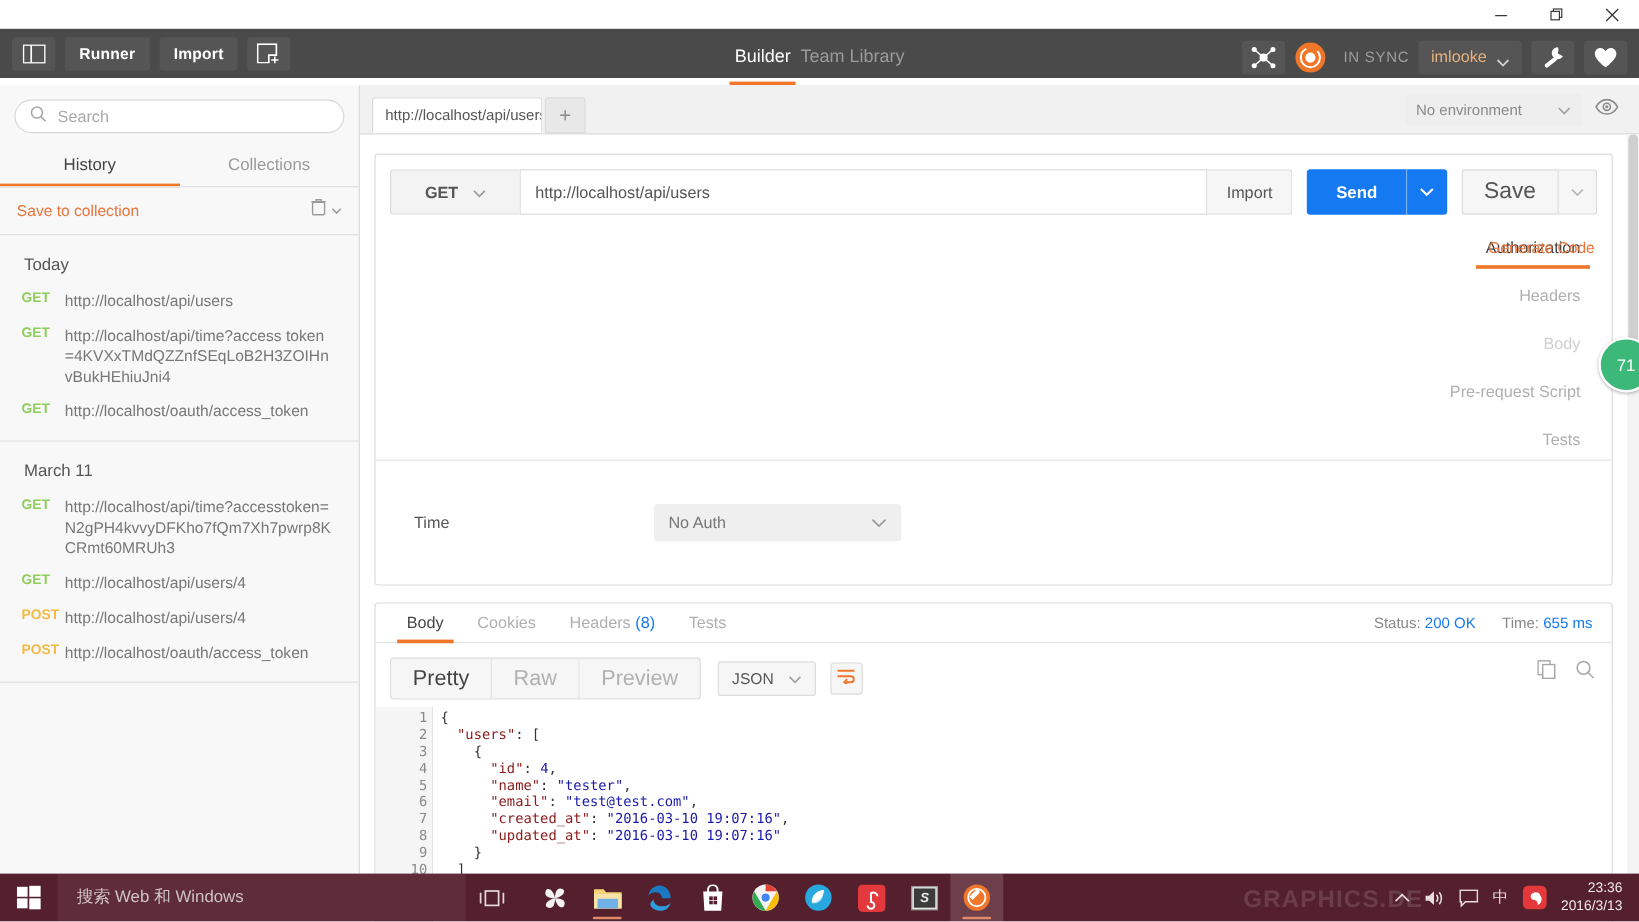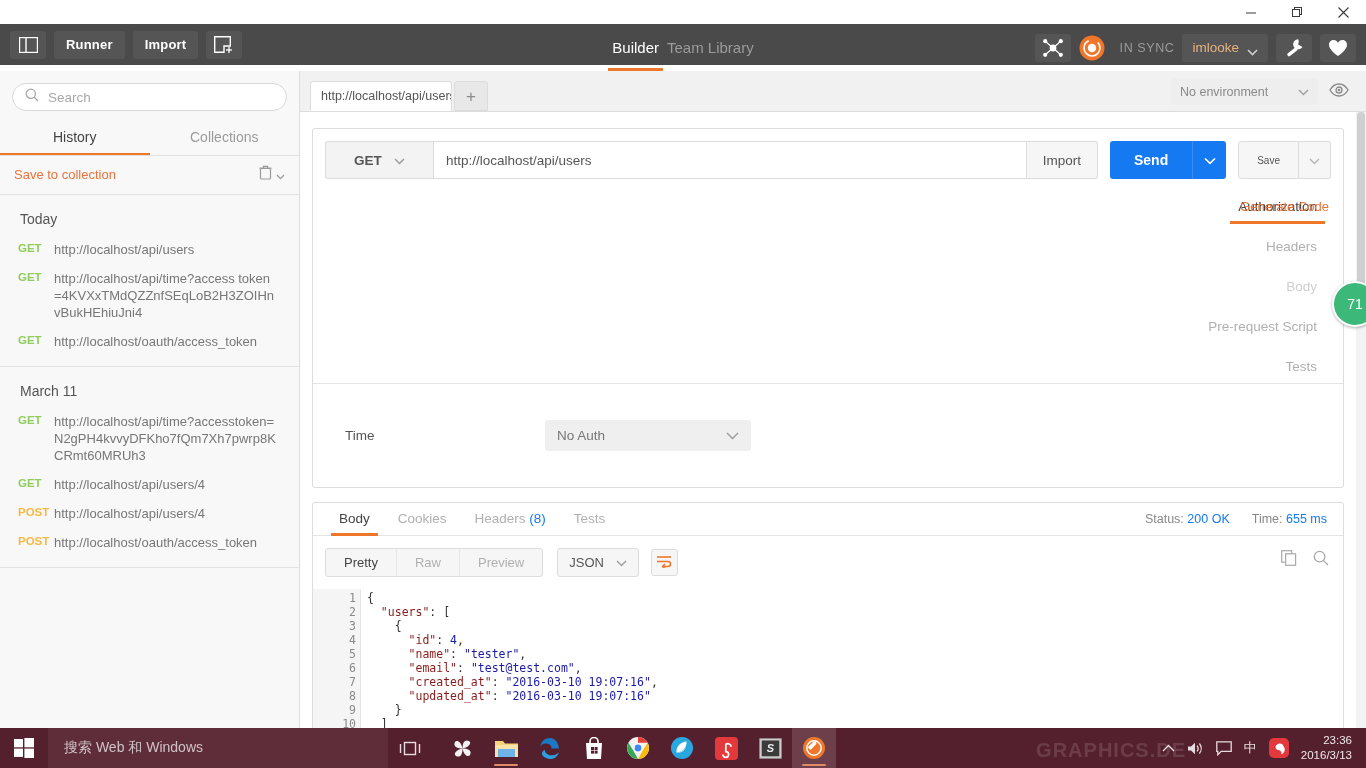--- a/index.html
+++ b/index.html
@@ -172,21 +172,21 @@
     display: flex; align-items: center; padding: 0 24px; font-size: 14px; font-weight: bold;
     border-radius: 3px 0 0 3px;
   }
   .send-caret {
     height: 38px; width: 34px; background: #1579f2; color: #fff;
     display: flex; align-items: center; justify-content: center; border-radius: 0 3px 3px 0;
     border-left: 1px solid #3a8cf5;
   }
   .save-btn {
     margin-left: 12px; height: 38px; background: #f6f6f6; border: 1px solid #dcdcdc;
-    display: flex; align-items: center; padding: 0 18px; font-size: 10px; color: #555;
+    display: flex; align-items: center; padding: 0 18px; font-size: 19px; color: #555;
     border-radius: 3px 0 0 3px;
   }
   .save-caret {
     height: 38px; width: 32px; background: #f6f6f6; border: 1px solid #dcdcdc; border-left: none;
     display: flex; align-items: center; justify-content: center; border-radius: 0 3px 3px 0;
   }
 
   .subtabs {
     display: flex; align-items: flex-end; gap: 8px; padding: 0 12px; position: relative;
     border-bottom: 1px solid #e4e4e4;
@@ -222,21 +222,21 @@
   .resp-meta {
     position: absolute; right: 16px; top: 9px; font-size: 12.5px; color: #888;
     display: flex; gap: 22px;
   }
   .resp-meta b { font-weight: normal; color: #1579f2; }
 
   .resp-toolbar { display: flex; align-items: center; padding: 12px 12px 10px 12px; position: relative; }
   .seg {
     display: flex; border: 1px solid #dcdcdc; border-radius: 3px; overflow: hidden; background: #f6f6f6;
   }
-  .seg-item { padding: 6px 18px; font-size: 13px; color: #b0b0b0; }
+  .seg-item { padding: 6px 18px; font-size: 18px; color: #b0b0b0; }
   .seg-item.active { color: #444; background: #f6f6f6; }
   .seg-item + .seg-item { border-left: 1px solid #e6e6e6; }
   .fmt-select {
     margin-left: 14px; display: flex; align-items: center; gap: 12px;
     border: 1px solid #dcdcdc; border-radius: 3px; background: #f6f6f6;
     padding: 6px 11px; font-size: 13px; color: #555;
   }
   .wrap-btn {
     margin-left: 12px; width: 27px; height: 27px; background: #f6f6f6; border: 1px solid #dcdcdc;
     border-radius: 3px; display: flex; align-items: center; justify-content: center;

